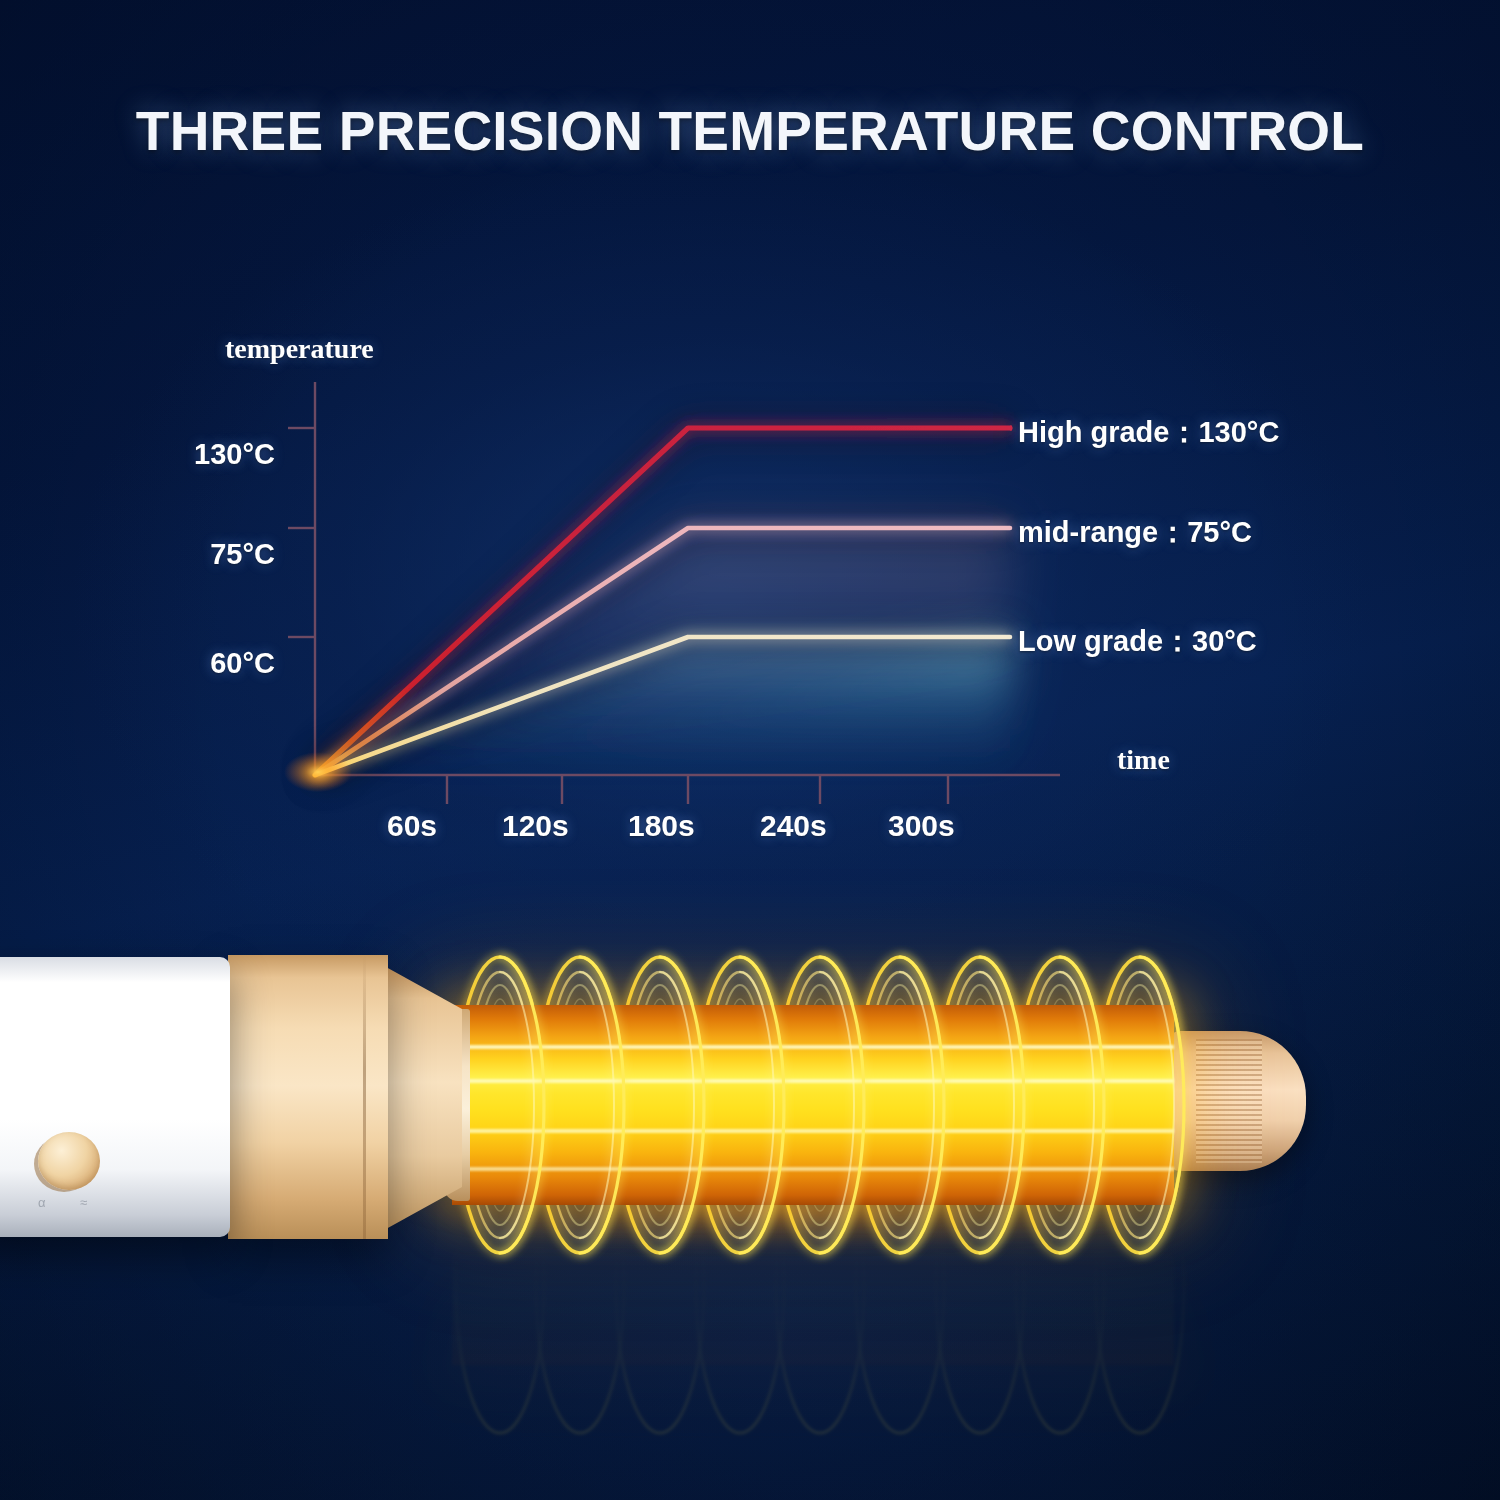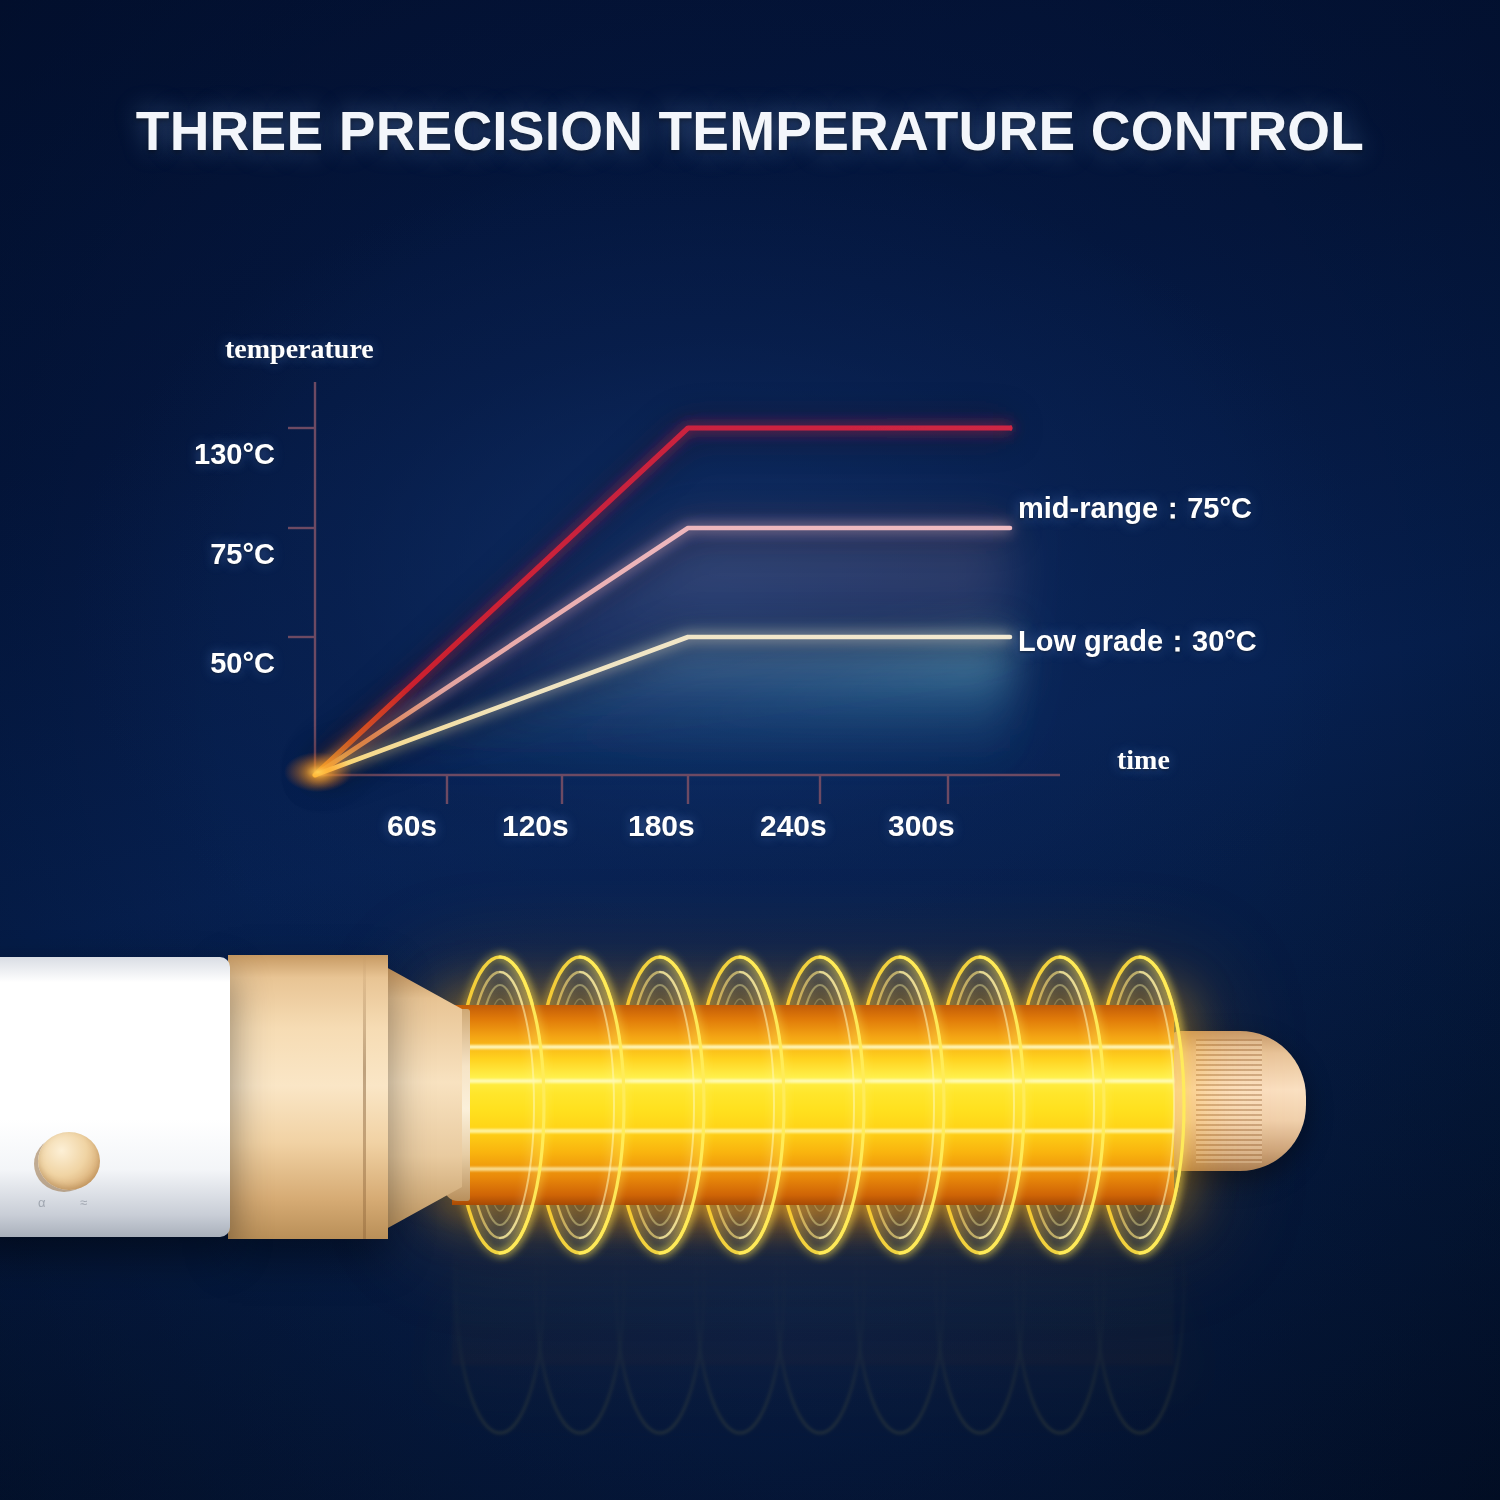--- a/index.html
+++ b/index.html
@@ -247,29 +247,30 @@
       <g>
         <line x1="1010" y1="428" x2="1012" y2="428" stroke="#cf2644" stroke-width="5"></line>
       </g>
     </svg>
 
     <div class="ax-name" id="lbl-temperature">temperature</div>
     <div class="ax-name" id="lbl-time">time</div>
 
     <div class="ytick" style="left:120px;top:410px;width:155px;">130°C</div>
     <div class="ytick" style="left:120px;top:510px;width:155px;">75°C</div>
-    <div class="ytick" style="left:120px;top:619px;width:155px;">50°C</div>
+    <div class="ytick" style="left:120px;top:619px;width:155px;">60°C</div>
 
     <div class="xtick" style="left:387px;top:809px;width:120px;">60s</div>
     <div class="xtick" style="left:502px;top:809px;width:120px;">120s</div>
     <div class="xtick" style="left:628px;top:809px;width:120px;">180s</div>
     <div class="xtick" style="left:760px;top:809px;width:120px;">240s</div>
     <div class="xtick" style="left:888px;top:809px;width:120px;">300s</div>
 
-    <div class="legend-lbl" style="left:1018px;top:489px;">mid-range：75°C</div>
+    <div class="legend-lbl" style="left:1018px;top:413px;">High grade：130°C</div>
+    <div class="legend-lbl" style="left:1018px;top:513px;">mid-range：75°C</div>
     <div class="legend-lbl" style="left:1018px;top:622px;">Low grade：30°C</div>
   </div>
 
   <div id="product">
 
     <div class="glowfloor"></div>
 
     <div class="reflect">
       <div class="barrel" style="top:100px;opacity:0.55;"></div>
       <svg width="1500" height="300" viewBox="0 0 1500 300" style="position:absolute;left:0;top:30px;">

